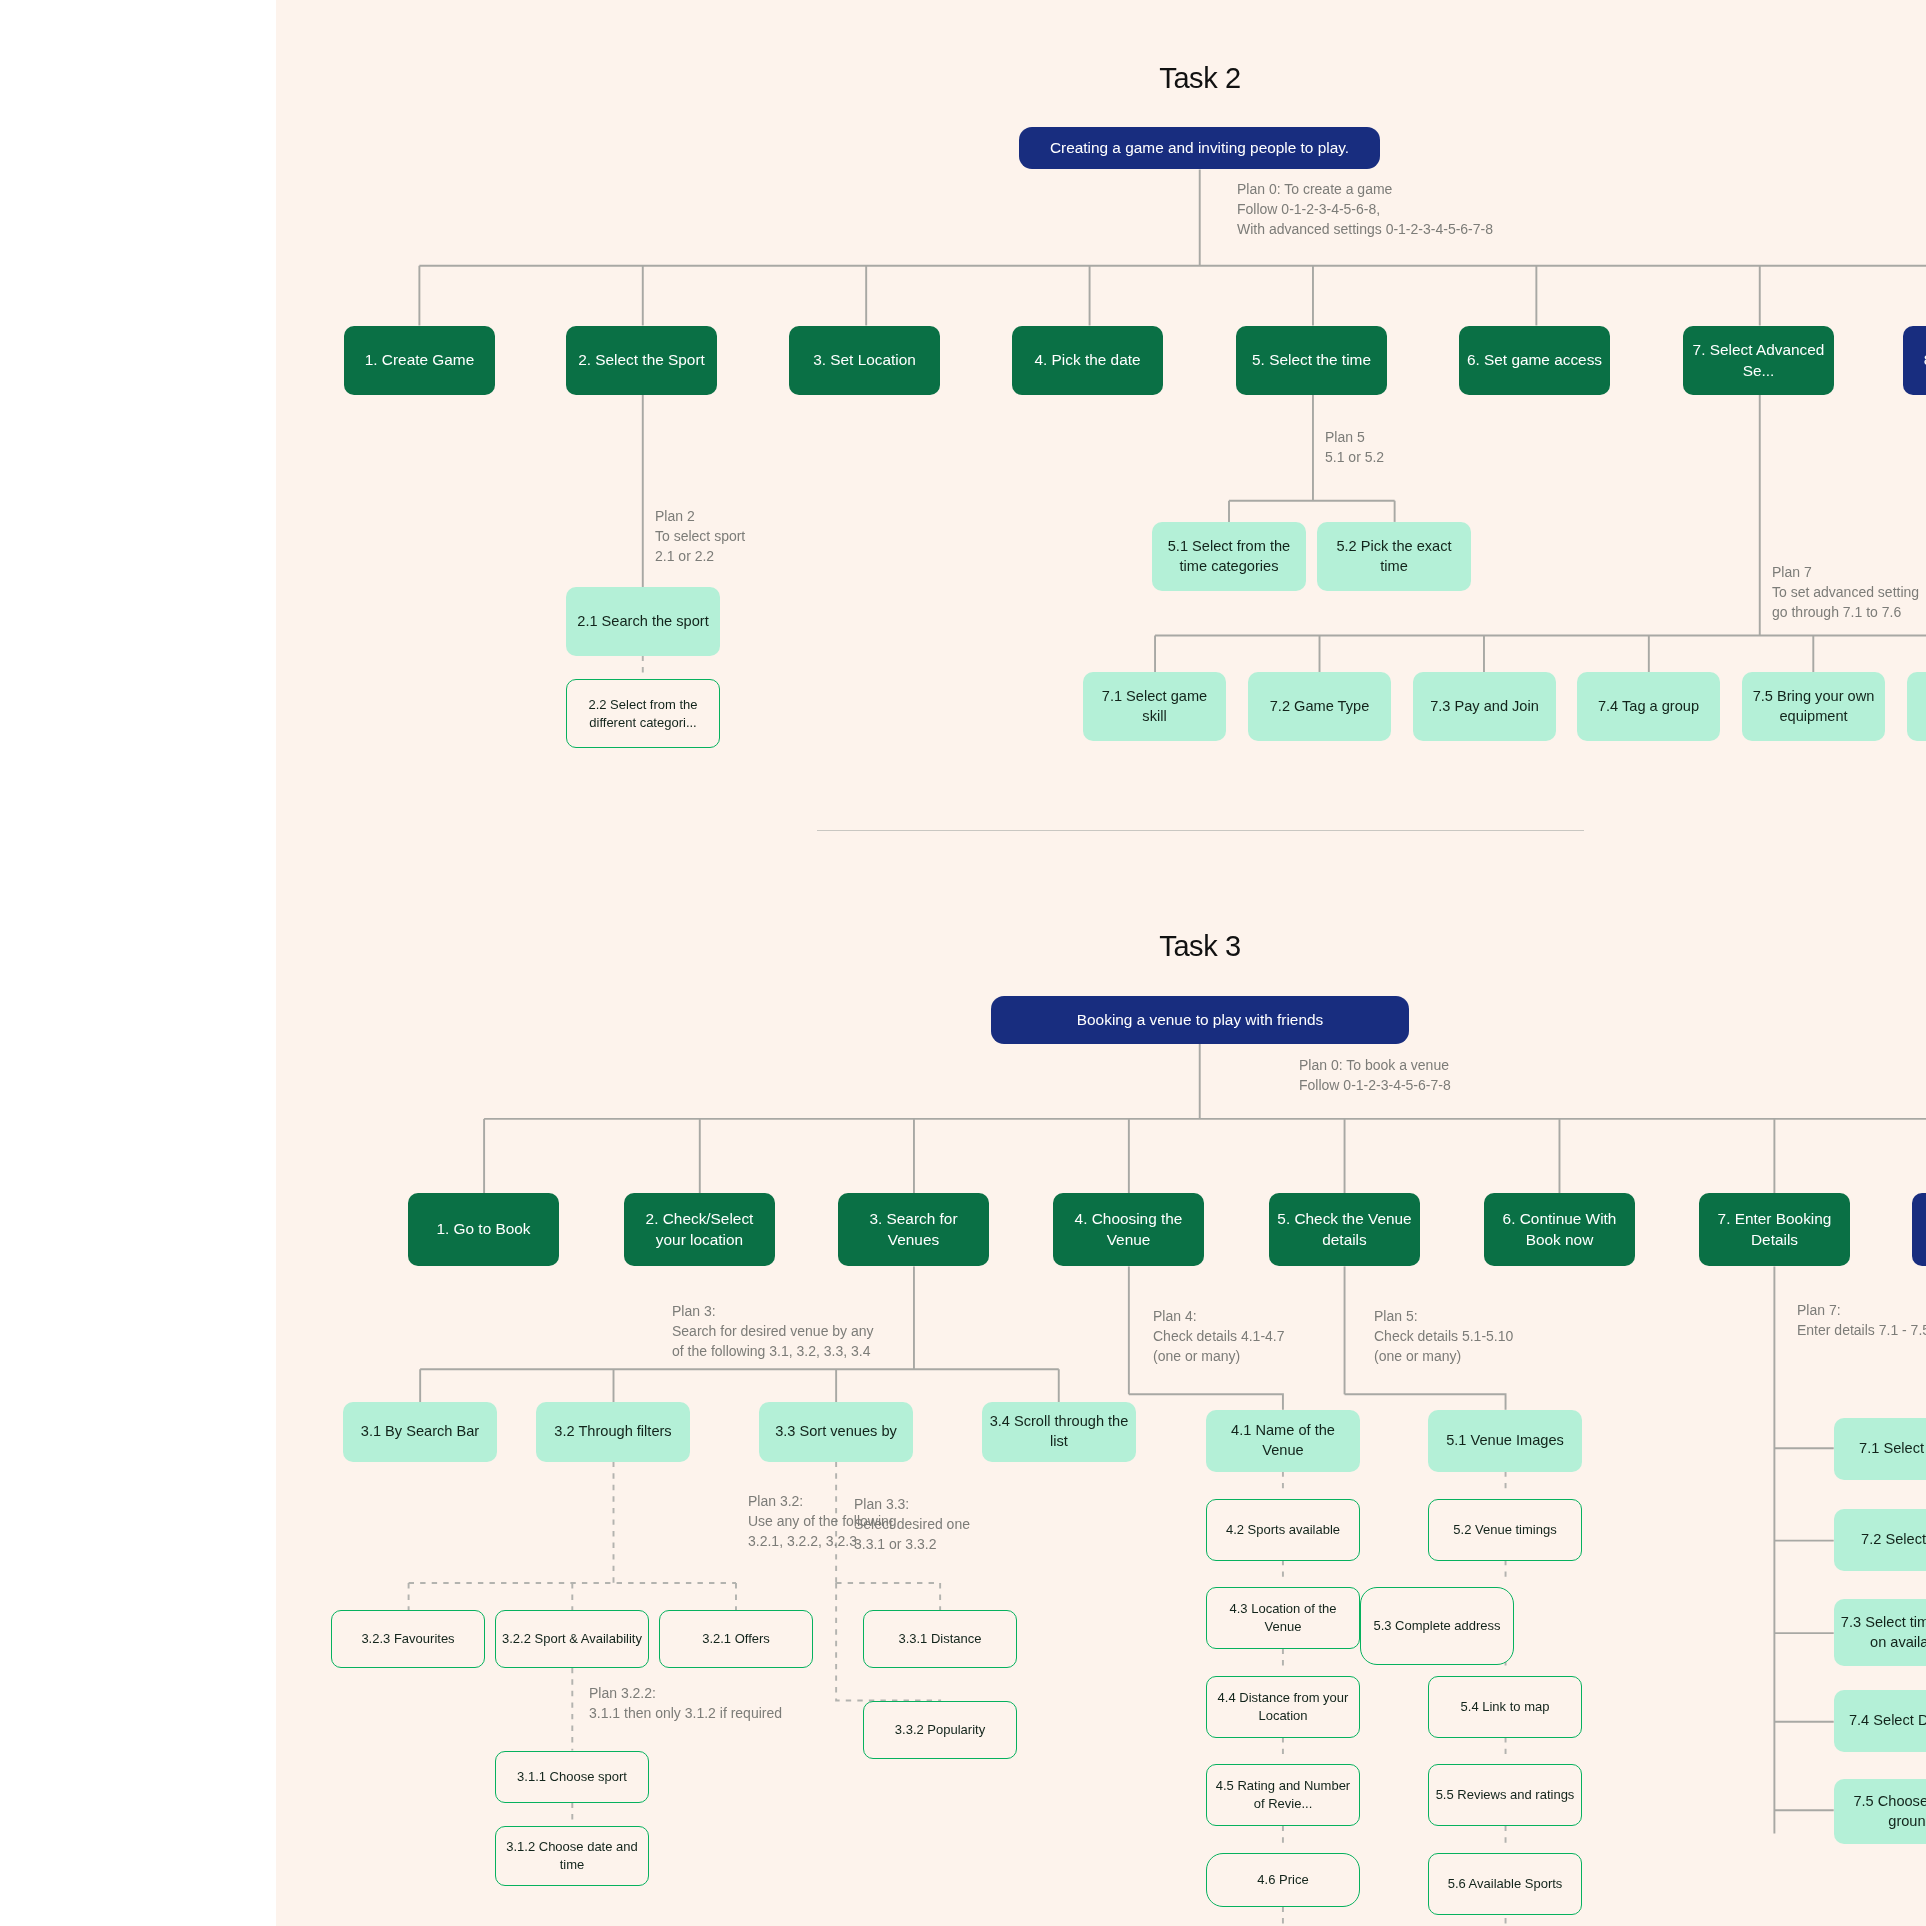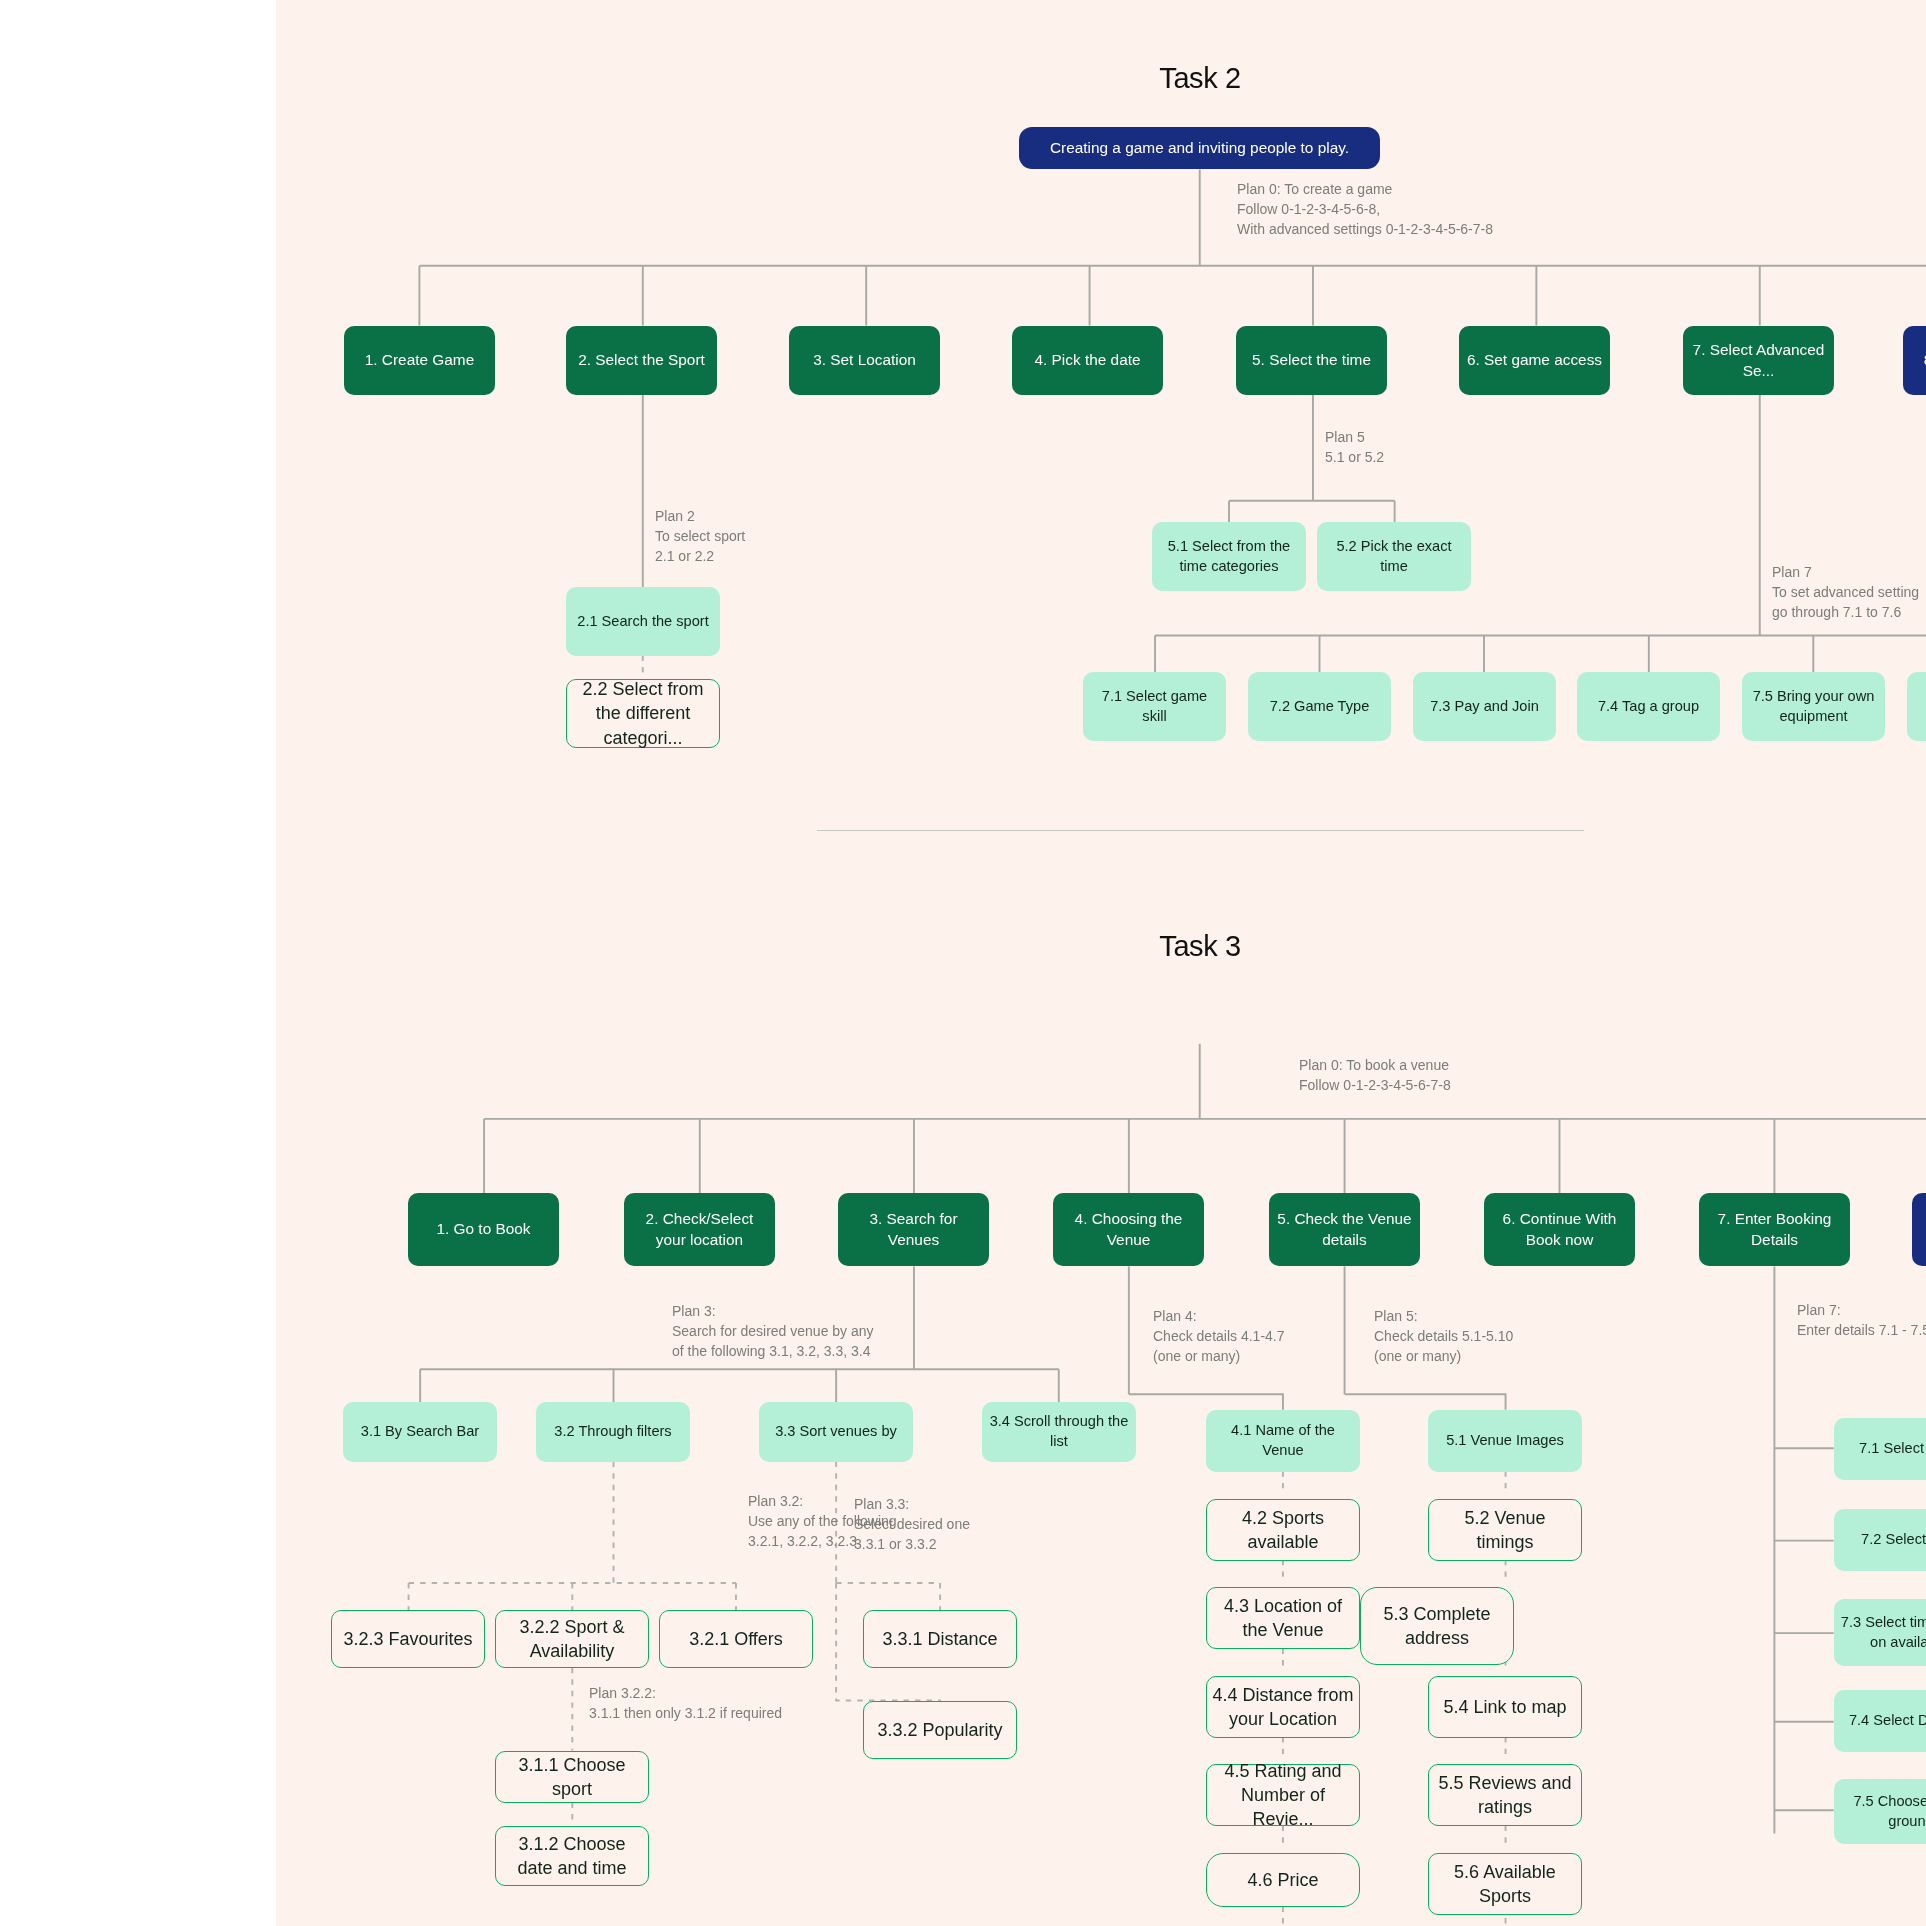--- a/index.html
+++ b/index.html
@@ -56,21 +56,21 @@
     font-size:15.4px;
   }
   .node.mint{
     background:#b4f0d7;
     color:#12241b;
     font-size:14.6px;
   }
   .node.outline{
     background:#fdf3ec;
     color:#12241b;
-    font-size:18px;
+    font-size:13px;
     border:1.2px solid #06b15e;
   }
 
   .plan{
     position:absolute;
     color:#7c7c78;
     font-size:14px;
     line-height:1.42;
     white-space:pre;
   }
@@ -225,20 +225,21 @@
   <div class="node mint" style="left:1248px;top:672px;width:143px;height:69px;">7.2 Game Type</div>
   <div class="node mint" style="left:1413px;top:672px;width:143px;height:69px;">7.3 Pay and Join</div>
   <div class="node mint" style="left:1577px;top:672px;width:143px;height:69px;">7.4 Tag a group</div>
   <div class="node mint" style="left:1742px;top:672px;width:143px;height:69px;">7.5 Bring your own equipment</div>
   <div class="node mint" style="left:1907px;top:672px;width:143px;height:69px;">7.6 Cost Shared</div>
 
   <div class="divider" style="left:817px;top:830px;width:767px;"></div>
 
   <div class="task-title" style="left:1200px;top:930px;">Task 3</div>
 
+  <div class="node root" style="left:991px;top:996px;width:418px;height:48px;">Booking a venue to play with friends</div>
 
   <div class="plan" style="left:1299px;top:1056px;">Plan 0: To book a venue
 Follow 0-1-2-3-4-5-6-7-8</div>
 
   <div class="node dark" style="left:408px;top:1193px;width:151px;height:73px;">1. Go to Book</div>
   <div class="node dark" style="left:624px;top:1193px;width:151px;height:73px;">2. Check/Select your location</div>
   <div class="node dark" style="left:838px;top:1193px;width:151px;height:73px;">3. Search for Venues</div>
   <div class="node dark" style="left:1053px;top:1193px;width:151px;height:73px;">4. Choosing the Venue</div>
   <div class="node dark" style="left:1269px;top:1193px;width:151px;height:73px;">5. Check the Venue details</div>
   <div class="node dark" style="left:1484px;top:1193px;width:151px;height:73px;">6. Continue With Book now</div>

